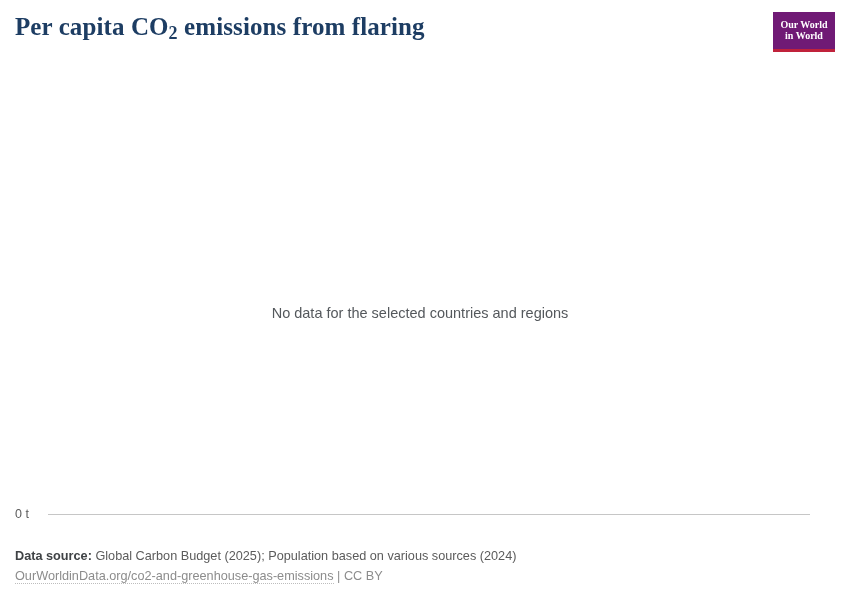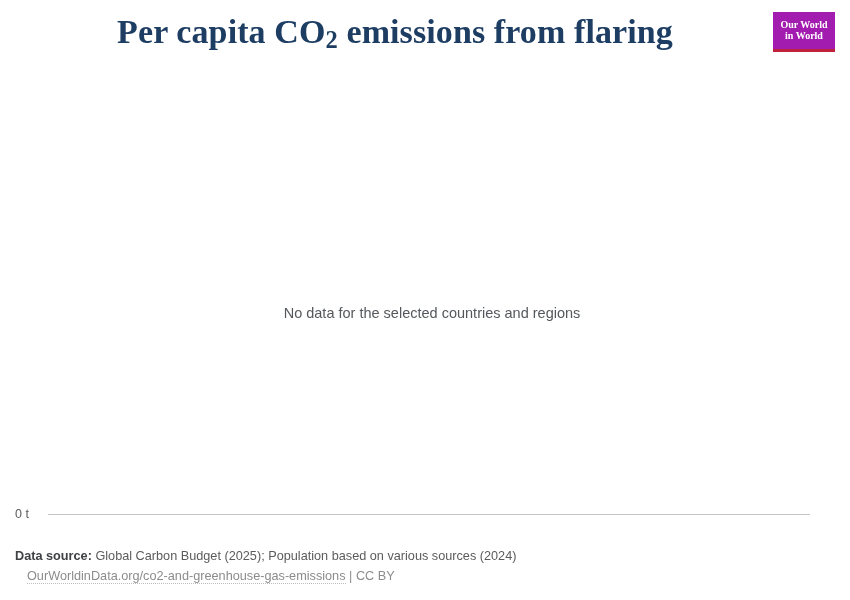--- a/index.html
+++ b/index.html
@@ -22,27 +22,26 @@
   }
   
   .header {
     position: absolute;
     left: 15px;
     top: 12px;
     width: 760px;
   }
   .chart-title {
     font-family: "Liberation Serif", serif;
-    font-size: 34px;
+    font-size: 25px;
     font-weight: 700;
     line-height: 1.18;
     color: #1d3d63;
     margin: 0;
     letter-spacing: 0.1px;
-    text-align: center;
   }
   .chart-subtitle {
     font-size: 14.5px;
     line-height: 1.35;
     color: #5b5b5b;
     margin: 7px 0 0 0;
     font-weight: 400;
   }
   .chart-subtitle sub,
   .chart-title sub {
@@ -51,21 +50,21 @@
     position: relative;
     top: 0.22em;
   }
   
   .logo {
     position: absolute;
     right: 15px;
     top: 12px;
     width: 62px;
     height: 40px;
-    background: #a21caf;
+    background: #701a75;
     border-bottom: 3px solid #c0223b;
     box-sizing: border-box;
     display: flex;
     flex-direction: column;
     align-items: center;
     justify-content: center;
     padding-bottom: 1px;
   }
   .logo-line {
     color: #ffffff;
@@ -78,21 +77,21 @@
   
   .plot-area {
     position: absolute;
     left: 15px;
     top: 88px;
     width: 810px;
     height: 450px;
   }
   .no-data-message {
     position: absolute;
-    left: 12px;
+    left: 0;
     top: 0;
     width: 100%;
     height: 100%;
     display: flex;
     align-items: center;
     justify-content: center;
     font-size: 14.5px;
     color: #54585c;
     text-align: center;
   }
@@ -140,21 +139,20 @@
   .license-line {
     font-size: 12.7px;
     color: #8c8c8c;
     line-height: 16px;
     margin: 4px 0 0 0;
   }
   .license-line .url {
     color: #8c8c8c;
     text-decoration: none;
     border-bottom: 1px dotted #bdbdbd;
-    margin-left: 12px;
   }
 </style>
 </head>
 <body>
 
 <div class="page">
 
   <div class="header">
     <h1 class="chart-title"><span>Per capita CO</span><sub>2</sub><span> emissions from flaring</span></h1>
   </div>

